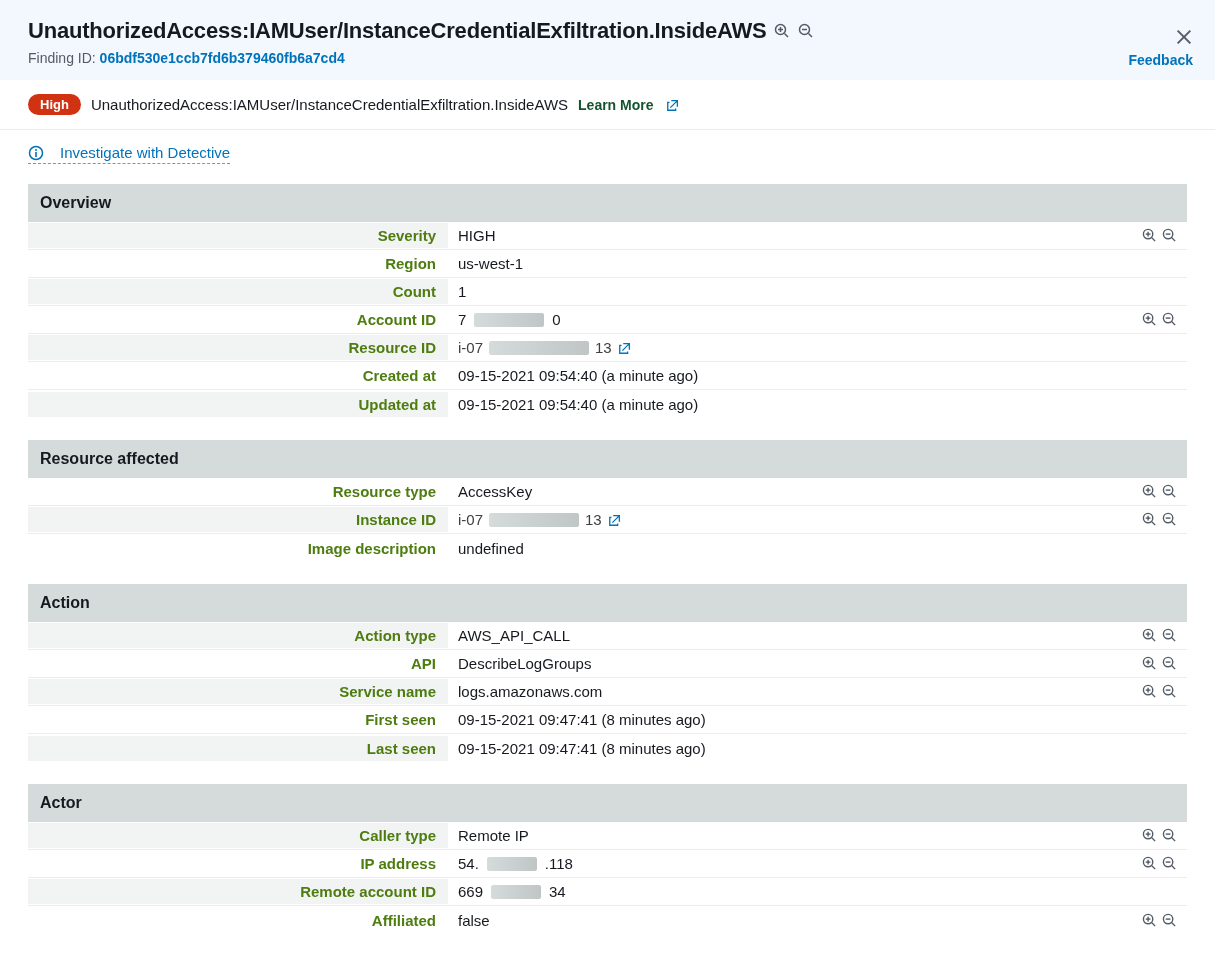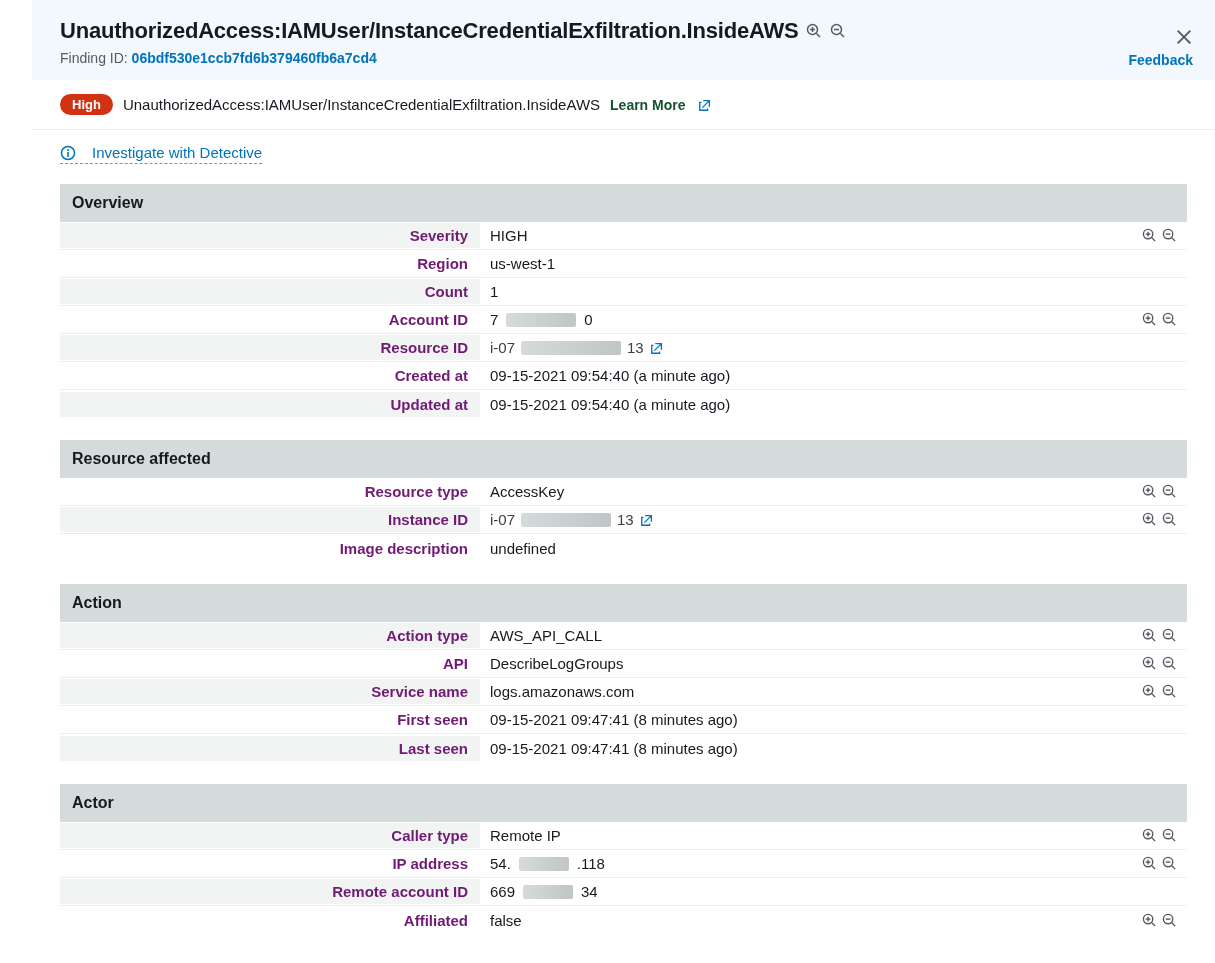--- a/index.html
+++ b/index.html
@@ -8,21 +8,20 @@
   background: #fff;
   color: #16191f;
   font-size: 14px;
   overflow: hidden;
 }
 .panel {
   width: 1215px;
   height: 963px;
   overflow-y: scroll;
   position: relative;
-  padding-left: 32px;
 }
 .panel::-webkit-scrollbar { width: 12px; }
 .panel::-webkit-scrollbar-track { background: #f0f0f0; }
 .panel::-webkit-scrollbar-thumb { background: #a4a4a4; border-radius: 6px; border: 2px solid #f0f0f0; }
 
 .header {
   background: #f2f8fd;
   padding: 18px 28px 14px 28px;
   position: relative;
 }
@@ -112,21 +111,21 @@
   display: flex;
   border-bottom: 1px solid #eaeded;
   min-height: 28px;
   align-items: center;
 }
 .kv-row:last-child { border-bottom: none; }
 .kv-key {
   width: 420px;
   text-align: right;
   padding: 4px 12px 4px 8px;
-  color: #701a75;
+  color: #4d7c0f;
   font-weight: 600;
   font-size: 15px;
 }
 .kv-key.alt { background: #f2f3f3; }
 .kv-val {
   flex: 1;
   padding: 4px 10px;
   font-size: 15px;
   color: #16191f;
   display: flex;

